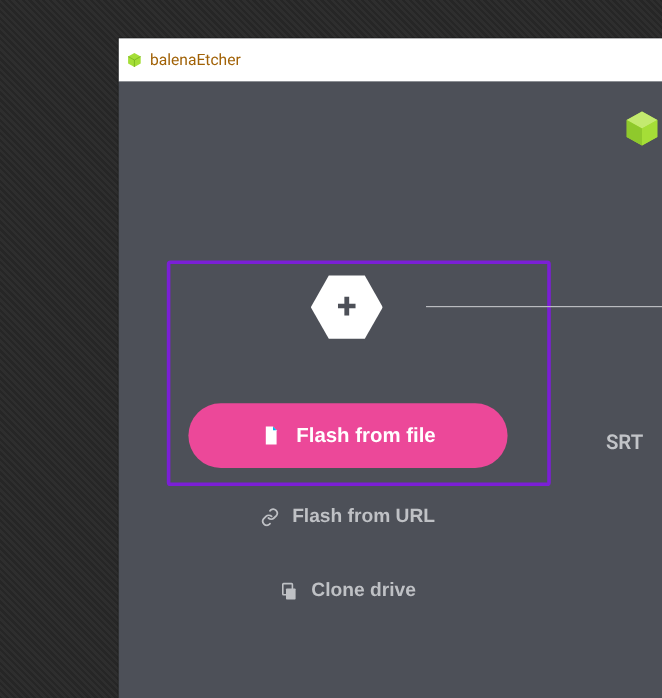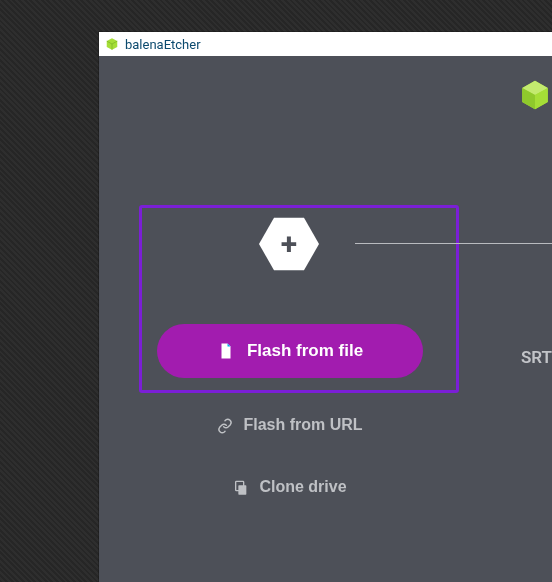--- a/index.html
+++ b/index.html
@@ -14,28 +14,28 @@
   .window {
     position: absolute;
     left: 99px;
     top: 32px;
     width: 453px; 
     height: 550px;
     background: #4d5058;
     box-shadow: 0 0 0 1px rgba(0,0,0,0.2);
   }
   .titlebar {
-    height: 24px;
+    height: 36px;
     background: #ffffff;
     display: flex;
     align-items: center;
     padding: 4px 6px;
     gap: 6px;
     font-size: 13px;
-    color: #0c4a6e;
+    color: #a16207;
   }
   .titlebar .app-icon svg { display: block; }
   .app-body {
     position: relative;
     width: 100%;
     height: calc(100% - 28px);
     background: #4d5058;
   }
   .logo-cube {
     position: absolute;
@@ -78,56 +78,56 @@
     width: 197px;
     height: 0;
     border-top: 1.5px solid #b9bbbf;
   }
   .primary-btn {
     margin-top: 52px;
     margin-left: 28px;
     width: 266px;
     height: 54px;
     border-radius: 30px;
-    background: #a21caf;
+    background: #ec4899;
     color: #ffffff;
     border: none;
     font-size: 17px;
     font-weight: 600;
     display: flex;
     align-items: center;
     justify-content: center;
     gap: 12px;
     cursor: pointer;
   }
   .secondary-btn {
     background: transparent;
     border: none;
     color: #bfc1c5;
     font-size: 16px;
     font-weight: 600;
     display: flex;
-    align-items: flex-end;
+    align-items: center;
     justify-content: center;
     gap: 10px;
     cursor: pointer;
     margin-left: 28px;
     width: 266px;
     height: 30px;
   }
   .btn-row-1 { margin-top: 26px; }
   .btn-row-2 { margin-top: 32px; }
   .right-label {
     position: absolute;
     right: 0;
     top: 131px;
     color: #c2c4c8;
     font-size: 17px;
     font-weight: 600;
-    padding-right: 0;
+    padding-right: 16px;
   }
   .highlight-box {
     position: absolute;
     left: 10px;
     top: -11px;
     width: 320px;
     height: 188px;
     border: 3px solid #7b1fd6;
     border-radius: 3px;
     pointer-events: none;

